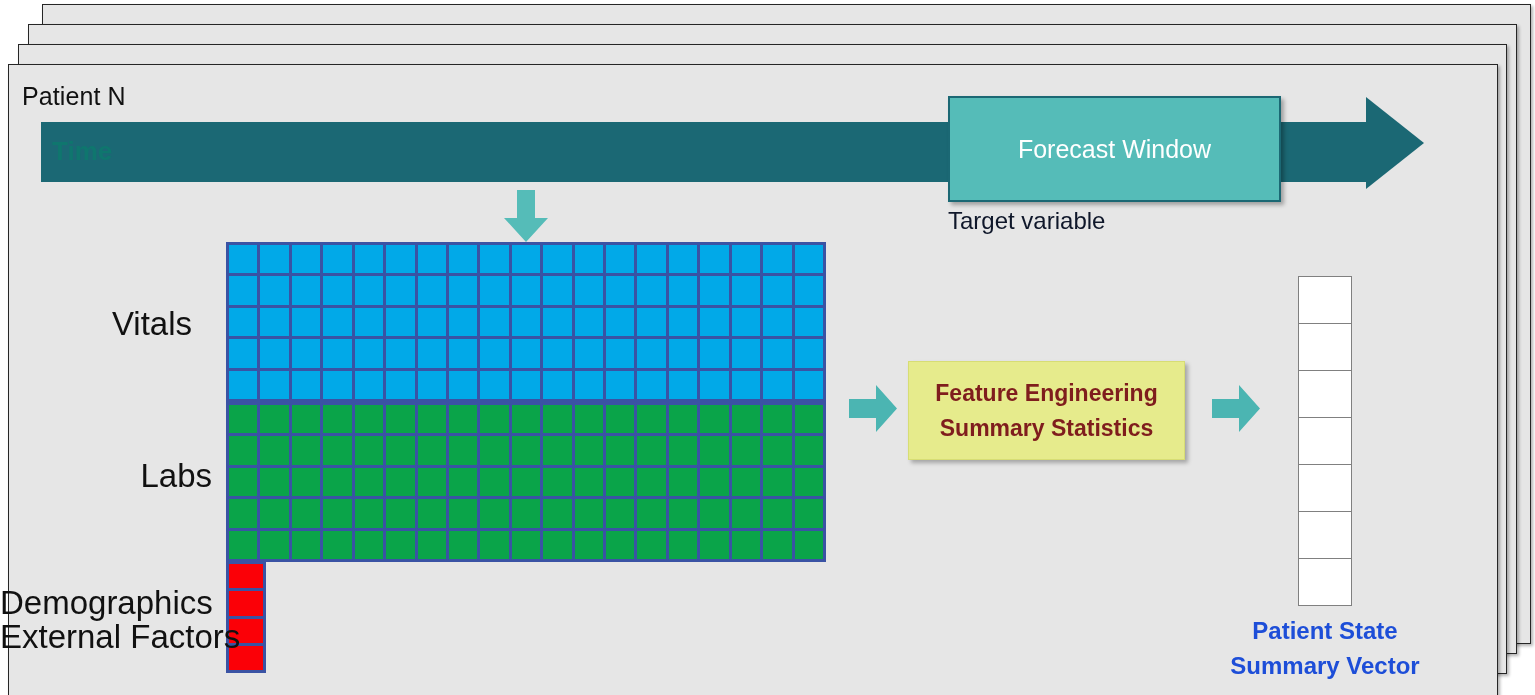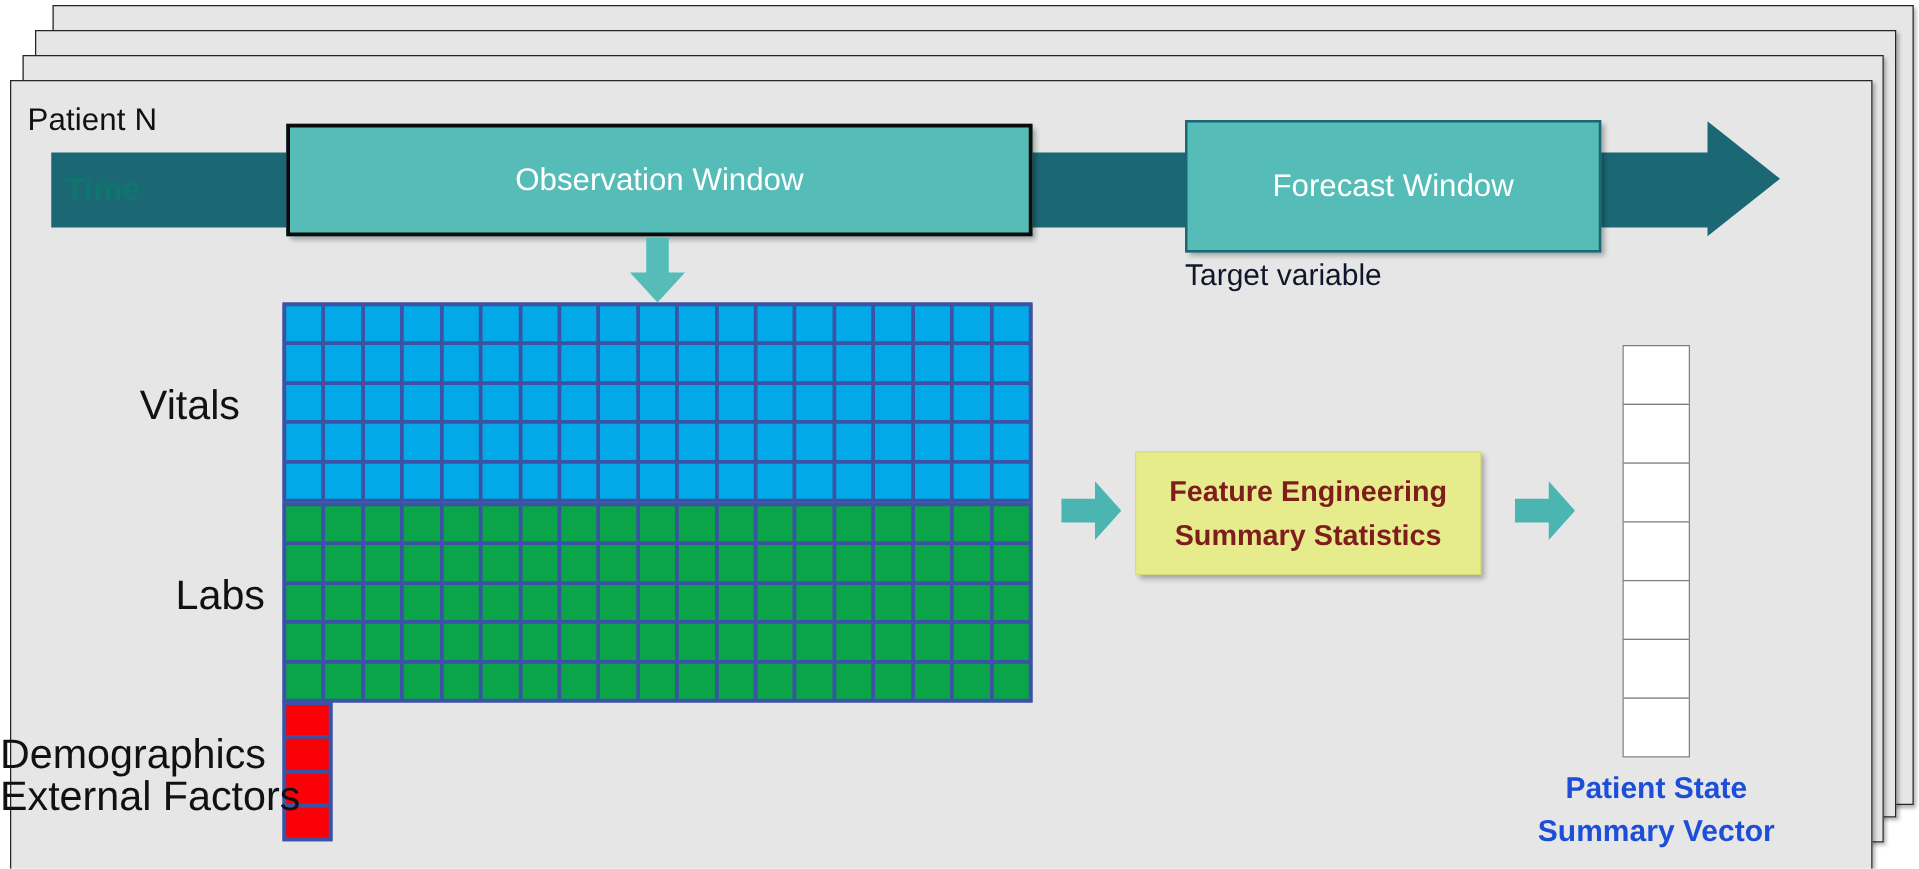--- a/index.html
+++ b/index.html
@@ -224,23 +224,20 @@
   <div class="card card-1"></div>
   <div class="card card-2"></div>
   <div class="card card-front"></div>
 
   <div class="patient-label">Patient N</div>
 
   <div class="time-bar"></div>
   <div class="time-head"></div>
   <div class="time-text">Time</div>
 
-  <div class="window-box obs-window">
-    <span>Observation Window</span>
-  </div>
 
   <div class="window-box fc-window">
     <span>Forecast Window</span>
   </div>
 
   <div class="target-text">
     <div>Target variable</div>
   </div>
 
   <svg class="down-arrow" viewBox="0 0 44 52">

